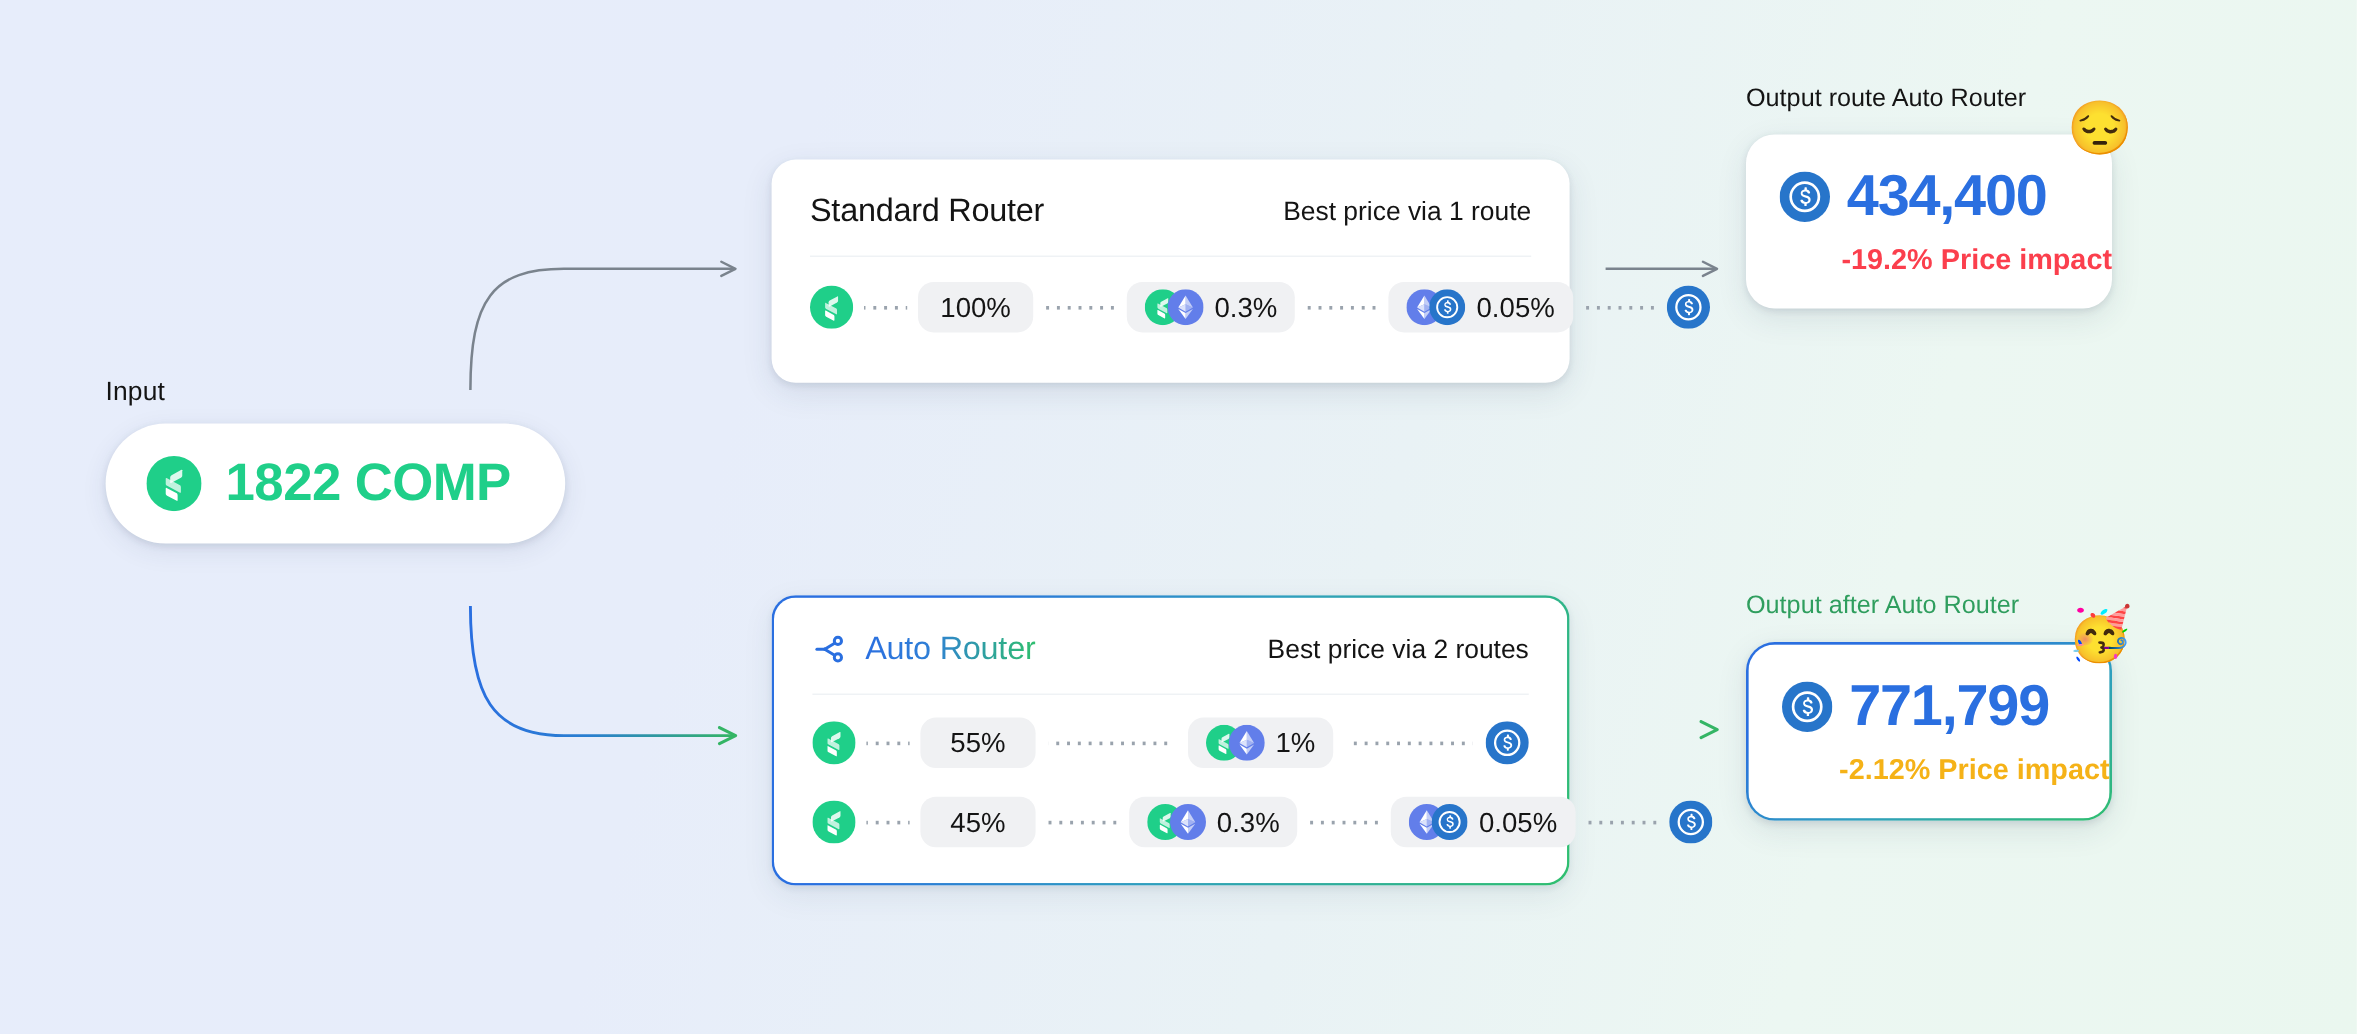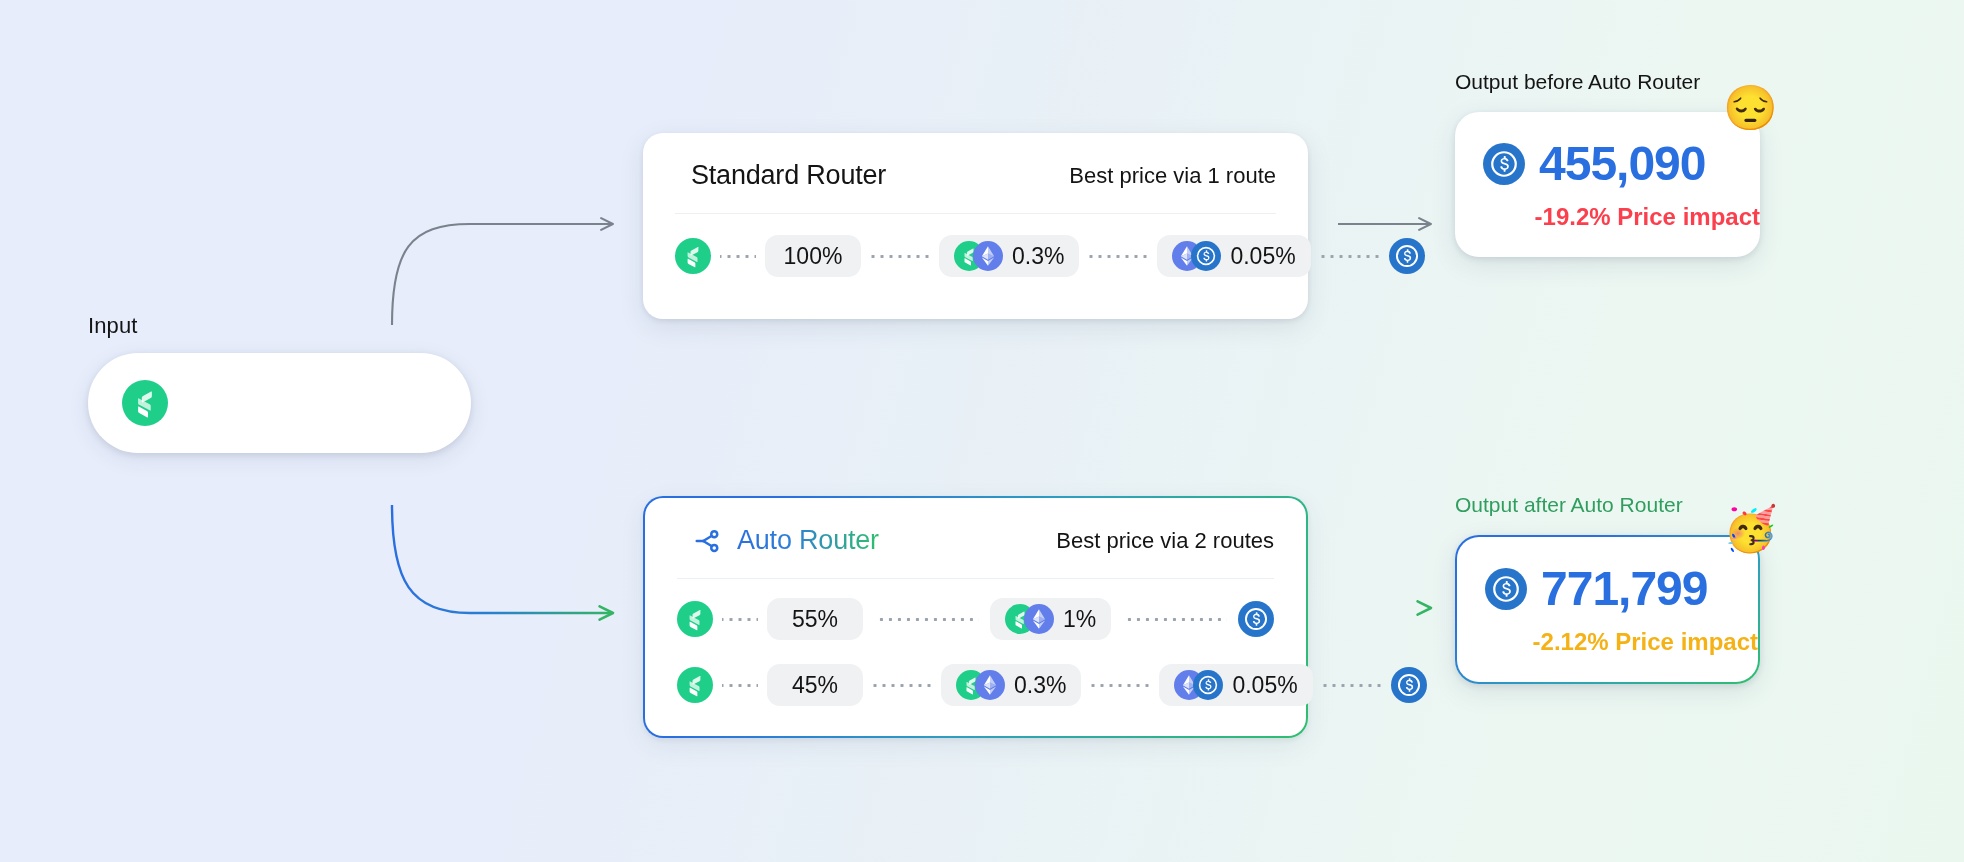--- a/index.html
+++ b/index.html
@@ -42,21 +42,21 @@
     left:643px; top:496px; width:665px; height:242px;
     padding:0; border-radius:20px;
     background:
       linear-gradient(#fff,#fff) padding-box,
       linear-gradient(115deg, #2a6fe0 0%, #2a6fe0 18%, #2f9fbe 55%, #2fbf6e 100%) border-box;
     border:2px solid transparent;
     box-shadow: 0 2px 5px rgba(40,60,90,.08), 0 8px 26px rgba(40,60,90,.08);
   }
   .card-head { display:flex; align-items:center; justify-content:space-between;
     padding:27px 32px 0 32px; }
-  .card-title { font-size:27px; color:#141414; letter-spacing:-.2px; display:flex; align-items:center; gap:14px;margin-left:16px; }
+  .card-title { font-size:27px; color:#141414; letter-spacing:-.2px; display:flex; align-items:center; gap:14px; }
   .card-title.grad { }
   .grad-text {
     background: linear-gradient(92deg,#2a6fe0 0%, #2f7fd6 38%, #2fbf6e 100%);
     -webkit-background-clip:text; background-clip:text; color:transparent;
     font-size:27px; letter-spacing:-.2px;
   }
   .card-sub { font-size:22px; color:#141414; }
   .divider { height:1px; background:#eceff3; margin:22px 32px 0 32px; }
 
   .routes { padding:0 32px; }
@@ -138,20 +138,21 @@
     <div class="input-label">Input</div>
     <div class="input-card">
       <span class="tok" style="width:46px;height:46px">
         <svg viewBox="0 0 32 32">
             <circle cx="16" cy="16" r="16" fill="#1fcf89"></circle>
           <path d="M11.2 18.6v3.2c0 .5.3 1 .8 1.2l5.6 3c.2.1.5 0 .5-.3v-3c0-.5-.3-1-.8-1.2l-5.6-3c-.2-.1-.5 0-.5.3z" fill="#fff"></path>
           <path d="M11.2 12.9v3.2c0 .5.3 1 .8 1.2l7.5 4c.2.1.5 0 .5-.3v-3c0-.5-.3-1-.8-1.2l-7.5-4c-.2-.1-.5 0-.5.3z" fill="#fff" opacity=".72"></path>
           <path d="M20.8 8.3c0-.3-.3-.4-.5-.3l-5.7 3.1c-.5.3-.8.7-.8 1.2v3c0 .3.3.4.5.3l5.7-3c.5-.3.8-.8.8-1.3V8.3z" fill="#fff" opacity=".85"></path>
         </svg>
       </span>
+      <span class="input-amount">1822 COMP</span>
     </div>
   </div>
 
   <div class="router-card" id="standard-card">
     <div class="card-head">
       <div class="card-title">Standard Router</div>
       <div class="card-sub">Best price via 1 route</div>
     </div>
     <div class="divider"></div>
     <div class="routes">
@@ -361,32 +362,32 @@
             <path d="M16 6.2a9.8 9.8 0 100 19.6 9.8 9.8 0 000-19.6zm0 17.9a8.1 8.1 0 110-16.2 8.1 8.1 0 010 16.2z" fill="#fff"></path>
             <path d="M16.9 15.2c-1.8-.5-2.3-.8-2.3-1.5 0-.6.5-1.1 1.5-1.1.9 0 1.4.3 1.7 1 .1.2.2.3.4.3h.8c.2 0 .4-.2.4-.4v-.1c-.2-1-1-1.8-2.1-2v-1.1c0-.2-.2-.4-.4-.4h-.7c-.2 0-.4.2-.4.4v1.1c-1.5.2-2.4 1.2-2.4 2.4 0 1.5 1 2.1 2.8 2.6 1.6.4 2.1.8 2.1 1.6 0 .8-.7 1.3-1.6 1.3-1.2 0-1.7-.5-1.9-1.2a.4.4 0 00-.4-.3h-.8a.4.4 0 00-.4.4v.1c.2 1.1 1 1.9 2.5 2.1v1.1c0 .2.2.4.4.4h.7c.2 0 .4-.2.4-.4v-1.1c1.6-.2 2.5-1.3 2.5-2.6 0-1.5-1-2.2-2.8-2.6z" fill="#fff"></path>
           </svg>
         </span>
       </div>
 
     </div>
   </div>
 
   <div class="out-block" id="out-before">
-    <div class="out-label">Output before Auto Router</div>
+    <div class="out-label">Output route Auto Router</div>
     <div class="out-card">
       <span class="emoji" id="emoji-sad">😔</span>
       <div class="out-amount-row">
         <span class="tok" style="width:42px;height:42px">
           <svg viewBox="0 0 32 32">
               <circle cx="16" cy="16" r="16" fill="#2775ca"></circle>
             <path d="M16 6.2a9.8 9.8 0 100 19.6 9.8 9.8 0 000-19.6zm0 17.9a8.1 8.1 0 110-16.2 8.1 8.1 0 010 16.2z" fill="#fff"></path>
             <path d="M16.9 15.2c-1.8-.5-2.3-.8-2.3-1.5 0-.6.5-1.1 1.5-1.1.9 0 1.4.3 1.7 1 .1.2.2.3.4.3h.8c.2 0 .4-.2.4-.4v-.1c-.2-1-1-1.8-2.1-2v-1.1c0-.2-.2-.4-.4-.4h-.7c-.2 0-.4.2-.4.4v1.1c-1.5.2-2.4 1.2-2.4 2.4 0 1.5 1 2.1 2.8 2.6 1.6.4 2.1.8 2.1 1.6 0 .8-.7 1.3-1.6 1.3-1.2 0-1.7-.5-1.9-1.2a.4.4 0 00-.4-.3h-.8a.4.4 0 00-.4.4v.1c.2 1.1 1 1.9 2.5 2.1v1.1c0 .2.2.4.4.4h.7c.2 0 .4-.2.4-.4v-1.1c1.6-.2 2.5-1.3 2.5-2.6 0-1.5-1-2.2-2.8-2.6z" fill="#fff"></path>
           </svg>
         </span>
-        <span class="out-amount">455,090</span>
+        <span class="out-amount">434,400</span>
       </div>
       <div class="out-impact red">-19.2% Price impact</div>
     </div>
   </div>
 
   <div class="out-block" id="out-after">
     <div class="out-label green">Output after Auto Router</div>
     <div class="out-card gradient-border">
       <span class="emoji" id="emoji-party">🥳</span>
       <div class="out-amount-row">

